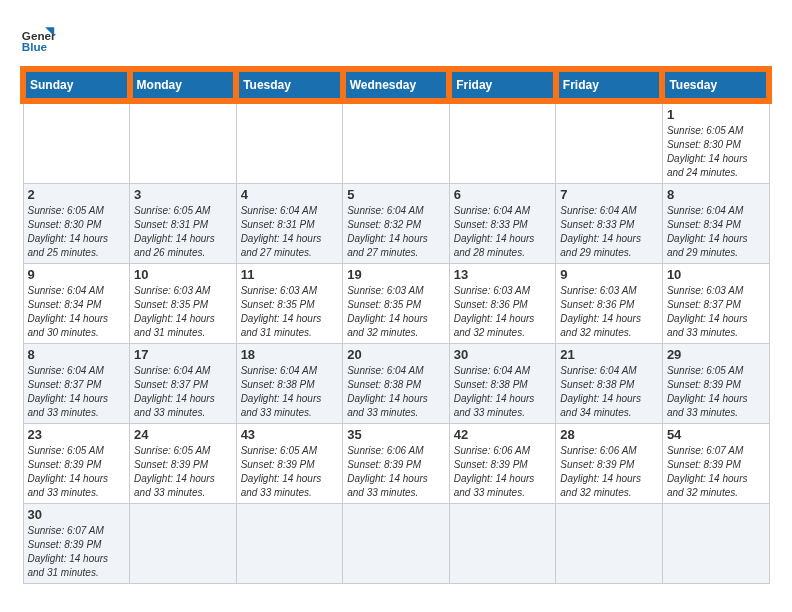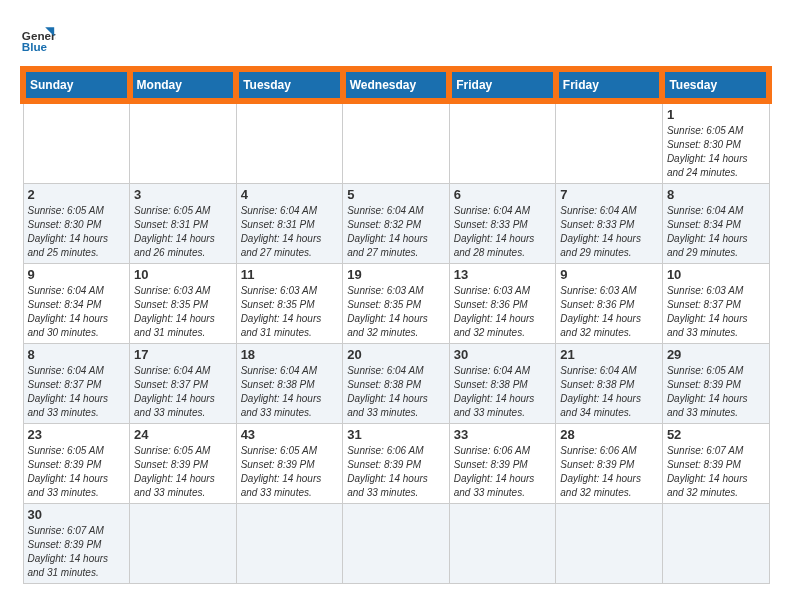--- a/index.html
+++ b/index.html
@@ -268,39 +268,39 @@
 Sunset: 8:39 PM
 Daylight: 14 hours and 33 minutes.</div>
         </td>
         <td>
           <span class="cell-num">43</span>
           <div class="cell-info" style="white-space: pre-line;">Sunrise: 6:05 AM
 Sunset: 8:39 PM
 Daylight: 14 hours and 33 minutes.</div>
         </td>
         <td>
-          <span class="cell-num">31</span>
+          <span class="cell-num">35</span>
           <div class="cell-info" style="white-space: pre-line;">Sunrise: 6:06 AM
 Sunset: 8:39 PM
 Daylight: 14 hours and 33 minutes.</div>
         </td>
         <td>
-          <span class="cell-num">33</span>
+          <span class="cell-num">42</span>
           <div class="cell-info" style="white-space: pre-line;">Sunrise: 6:06 AM
 Sunset: 8:39 PM
 Daylight: 14 hours and 33 minutes.</div>
         </td>
         <td>
           <span class="cell-num">28</span>
           <div class="cell-info" style="white-space: pre-line;">Sunrise: 6:06 AM
 Sunset: 8:39 PM
 Daylight: 14 hours and 32 minutes.</div>
         </td>
         <td>
-          <span class="cell-num">52</span>
+          <span class="cell-num">54</span>
           <div class="cell-info" style="white-space: pre-line;">Sunrise: 6:07 AM
 Sunset: 8:39 PM
 Daylight: 14 hours and 32 minutes.</div>
         </td>
       </tr>
       <tr class="row-bg-even">
         <td>
           <span class="cell-num">30</span>
           <div class="cell-info" style="white-space: pre-line;">Sunrise: 6:07 AM
 Sunset: 8:39 PM

